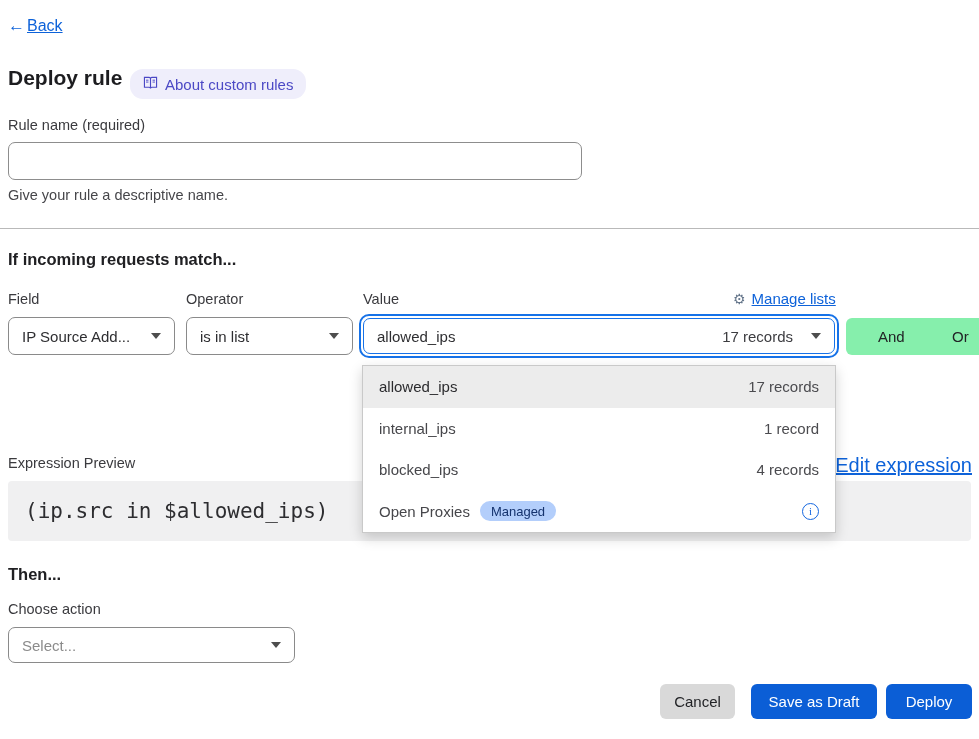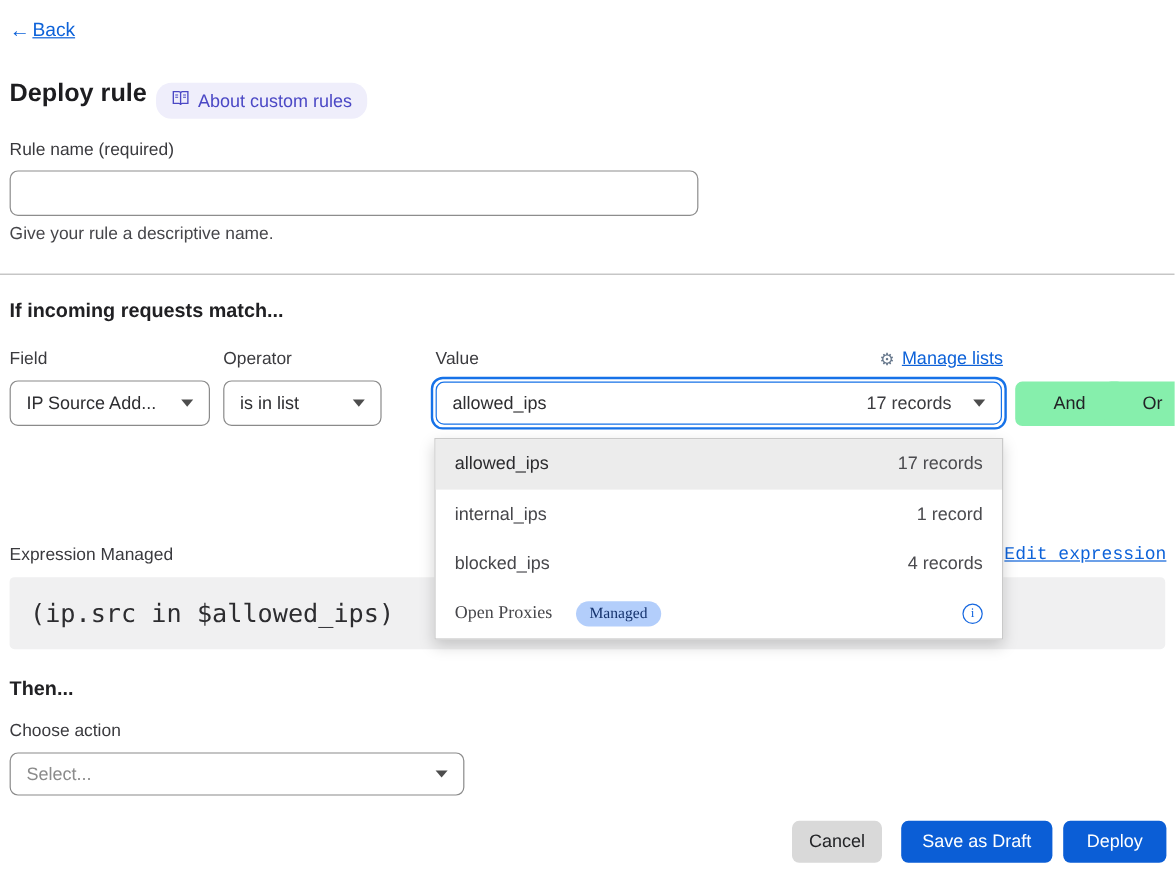--- a/index.html
+++ b/index.html
@@ -53,36 +53,36 @@
   .pill-btn { position:absolute; top:318px; height:37px; border:none; border-radius:6px; background:#86efac;
     color:#222326; font-size:15px; padding:0 32px; cursor:pointer; }
 
   
   .dropdown { position:absolute; left:362px; top:365px; width:474px; background:#fff; border:1px solid #c9c9c9;
     box-shadow:0 5px 12px rgba(0,0,0,.18); z-index:6; }
   .dd-row { height:41.5px; display:flex; align-items:center; justify-content:space-between; padding:0 16px;
     font-size:15px; color:#47474b; cursor:pointer; }
   .dd-row.hl { background:#ececec; color:#2b2b2e; }
   .dd-meta { color:#4b4b4f; }
-  .dd-left { display:flex; align-items:center; gap:20px;font-family:Liberation Serif, serif; }
+  .dd-left { display:flex; align-items:center; gap:10px; }
   .managed-badge { background:#b3cefb; color:#15336e; font-size:13px; padding:2.5px 11px; border-radius:11px; }
   .info-icon { width:17px; height:17px; border:1.5px solid #1567e0; border-radius:50%; color:#1567e0;
     display:flex; align-items:center; justify-content:center; font-size:11px; font-family:"Liberation Serif",serif;
     cursor:pointer; }
 
   
   .expr-label { position:absolute; left:8px; top:455px; }
-  .edit-link { position:absolute; right:7px; top:454px; font-size:15px;font-family:Liberation Mono, monospace; }
+  .edit-link { position:absolute; right:7px; top:454px; font-size:20px; }
   .code-box { position:absolute; left:8px; top:481px; width:963px; height:60px; background:#f0f0f1; border-radius:4px;
     display:flex; align-items:center; padding:0 17px; z-index:1; }
   .code { font-family:"DejaVu Sans Mono", monospace; font-size:21px; color:#2d2d30; }
 
   
   .choose-label { position:absolute; left:8px; top:601px; }
-  .action-select { left:8px; top:627px; width:379px; height:36px; }
+  .action-select { left:8px; top:627px; width:287px; height:36px; }
   .placeholder { color:#8b8b8b; }
 
   
   .btn { position:absolute; top:684px; height:35px; border:none; border-radius:6px; font-size:15px; cursor:pointer; }
   .btn-gray { background:#d9d9d9; color:#222326; }
   .btn-blue { background:#0b5ed6; color:#fff; }
   .btn-cancel { left:660px; width:75px; }
   .btn-draft { left:751px; width:126px; }
   .btn-deploy { left:886px; width:86px; }
 </style>
@@ -122,37 +122,37 @@
   <div class="manage-lists">
     <span class="gear">⚙</span>
     <a class="link">Manage lists</a>
   </div>
 
   <div class="select" style="left:8px; width:167px;">
     <span>IP Source Add...</span>
     <span class="caret"></span>
   </div>
 
-  <div class="select" style="left:186px; width:132px;">
+  <div class="select" style="left:186px; width:167px;">
     <span>is in list</span>
     <span class="caret"></span>
   </div>
 
   <div class="value-wrap">
     <div class="value-inner">
       <span class="value-name">allowed_ips</span>
       <span class="value-records">17 records</span>
       <span class="caret"></span>
     </div>
   </div>
 
   <button class="pill-btn" style="left:846px;">And</button>
   <button class="pill-btn" style="left:920px;">Or</button>
 
-  <label class="lbl expr-label">Expression Managed</label>
+  <label class="lbl expr-label">Expression Preview</label>
   <a class="link edit-link">Edit expression</a>
   <div class="code-box">
     <span class="code">(ip.src in $allowed_ips)</span>
   </div>
 
   <div class="dropdown">
     <div class="dd-row hl">
       <span>allowed_ips</span>
       <span class="dd-meta">17 records</span>
     </div>

